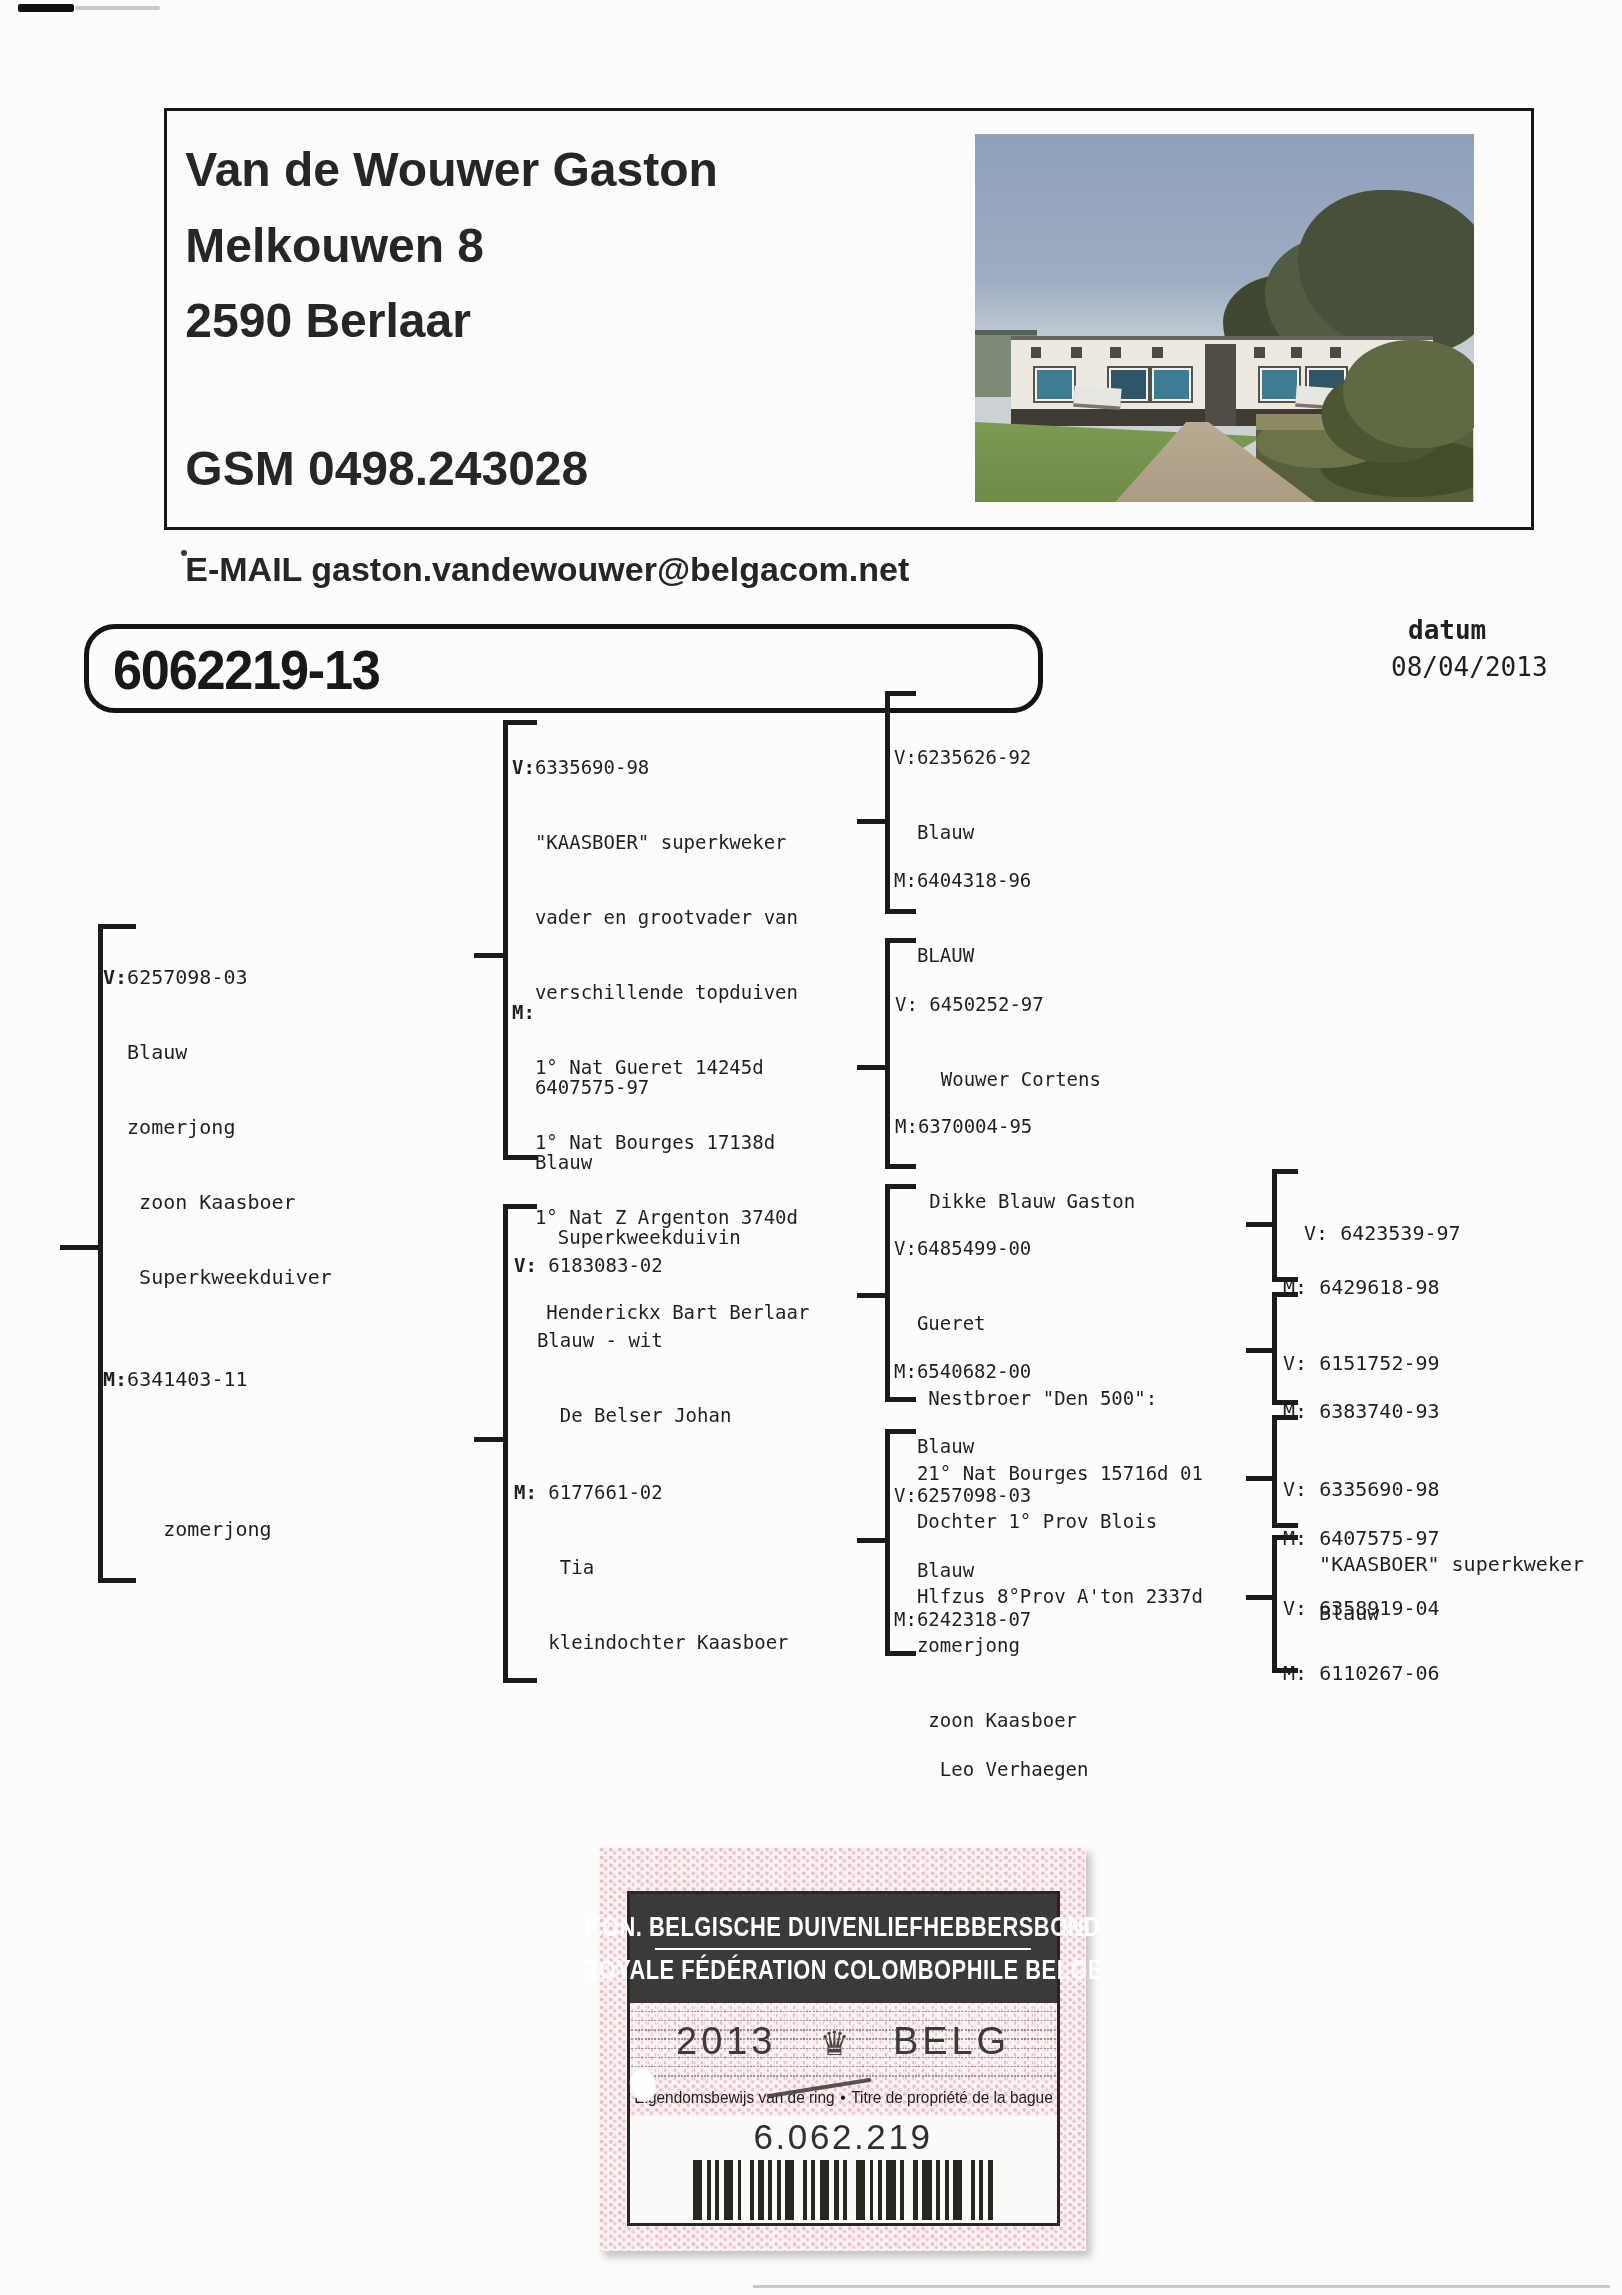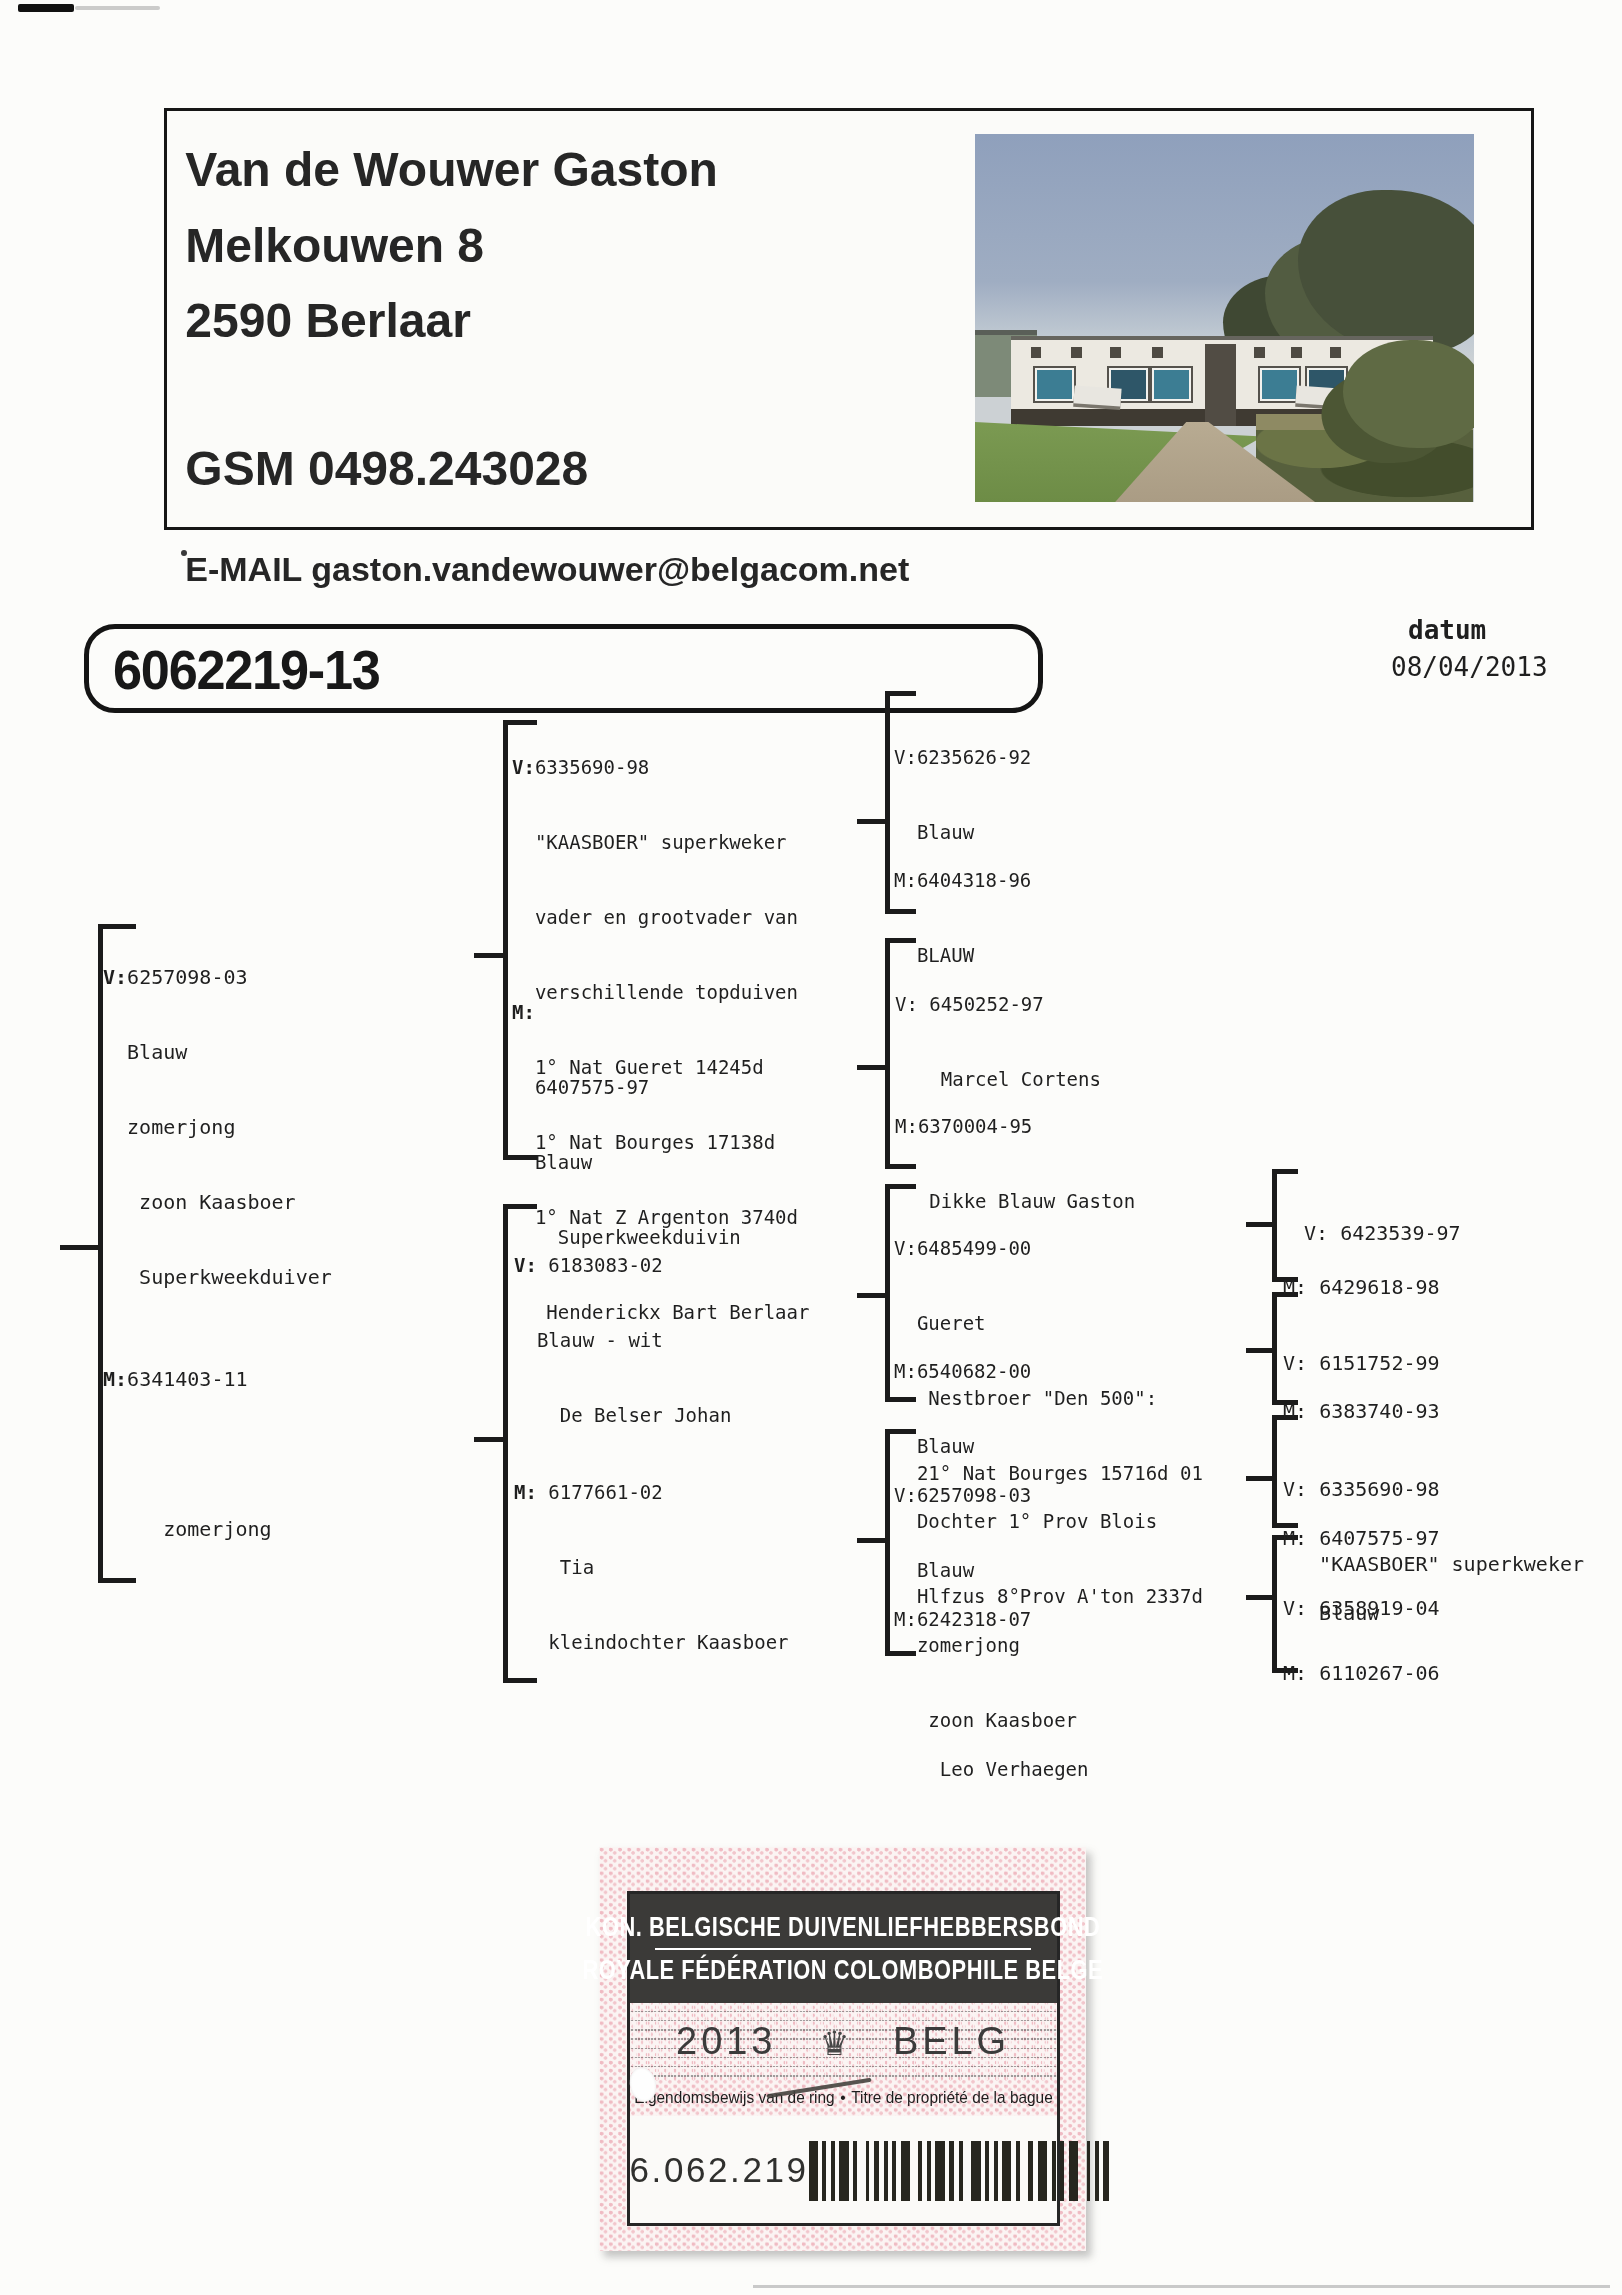--- a/index.html
+++ b/index.html
@@ -41,21 +41,21 @@
        transform:scaleX(.78);letter-spacing:0.7px;}
   .fed-div{width:88%;height:2px;background:#fff;margin:4.6px 0;}
   .yearrow{height:77px;display:flex;justify-content:center;align-items:center;gap:46px;
      background-image:repeating-linear-gradient(90deg, rgba(251,245,244,.85) 0 1.3px, transparent 1.3px 3.3px),
                       repeating-linear-gradient(180deg, transparent 0 7.9px, rgba(70,70,70,.5) 7.9px 9.2px);}
   .yeartxt{font-family:"Liberation Sans",sans-serif;font-size:38px;color:#3b3b3b;letter-spacing:3.9px;}
   .crown{font-size:41px;color:#474747;line-height:1;}
   .ownrow{height:35px;display:flex;justify-content:center;align-items:center;gap:5.9px;white-space:nowrap;
      font-family:"Liberation Sans",sans-serif;font-size:16.4px;color:#1d1d1d;transform:scaleX(.94);}
   .whitezone{position:absolute;left:0;bottom:0;width:100%;height:107px;background:#fbfaf8;
-     display:flex;flex-direction:row;align-items:center;}
+     display:flex;flex-direction:column;align-items:center;}
   .bignum{font-family:"Liberation Sans",sans-serif;font-size:35px;color:#30302e;letter-spacing:2.6px;margin-top:1.3px;}
   .bc{display:flex;align-items:stretch;height:60px;margin-top:2.6px;}
   .bc i{display:block;width:3.9px;background:#27261f;margin-right:4.6px;}
   .bc i:nth-child(3n+1){width:9.2px;}
   .bc i:nth-child(5n){margin-right:8.5px;}
   .bc i:nth-child(7n){width:5.2px;}
   .bc i:last-child{margin-right:0;}
   .penstroke{position:absolute;left:167px;top:239px;width:106px;height:3.9px;background:#45423e;border-radius:2.6px;
      transform:rotate(-9deg);opacity:.9;}
   .hole{position:absolute;left:31px;top:220px;width:26px;height:35px;background:#fefefe;border-radius:50%;
@@ -216,21 +216,21 @@
   <div class="node" style="left:894px;top:695px;">
     <div class="nline"><span class="pfx">V:</span><span>6235626-92</span></div>
     <div class="nline">  Blauw</div>
   </div>
   <div class="node" style="left:894px;top:818px;">
     <div class="nline"><span class="pfx">M:</span><span>6404318-96</span></div>
     <div class="nline">  BLAUW</div>
   </div>
   <div class="node" style="left:895px;top:942px;">
     <div class="nline"><span class="pfx">V:</span><span> 6450252-97</span></div>
-    <div class="nline">    Marcel Cortens</div>
+    <div class="nline">    Wouwer Cortens</div>
   </div>
   <div class="node" style="left:895px;top:1064px;">
     <div class="nline"><span class="pfx">M:</span><span>6370004-95</span></div>
     <div class="nline">   Dikke Blauw Gaston</div>
   </div>
   <div class="node" style="left:894px;top:1186px;">
     <div class="nline"><span class="pfx">V:</span><span>6485499-00</span></div>
     <div class="nline">  Gueret</div>
     <div class="nline">   Nestbroer "Den 500":</div>
     <div class="nline">  21° Nat Bourges 15716d 01</div>

